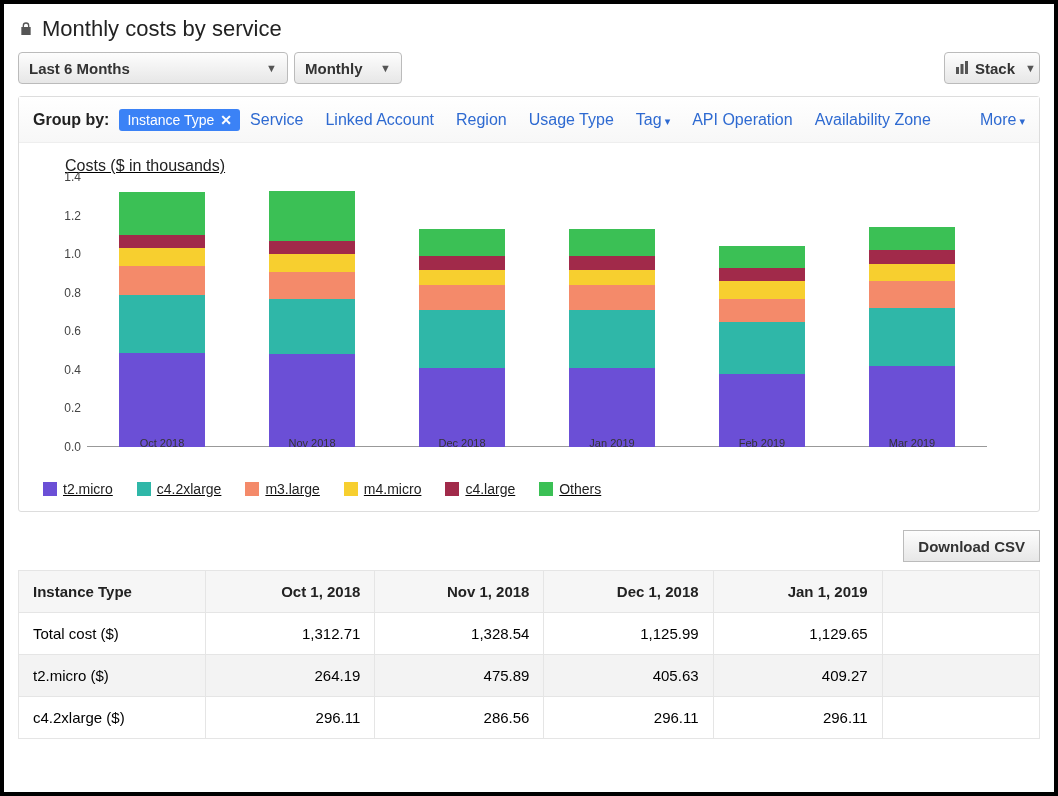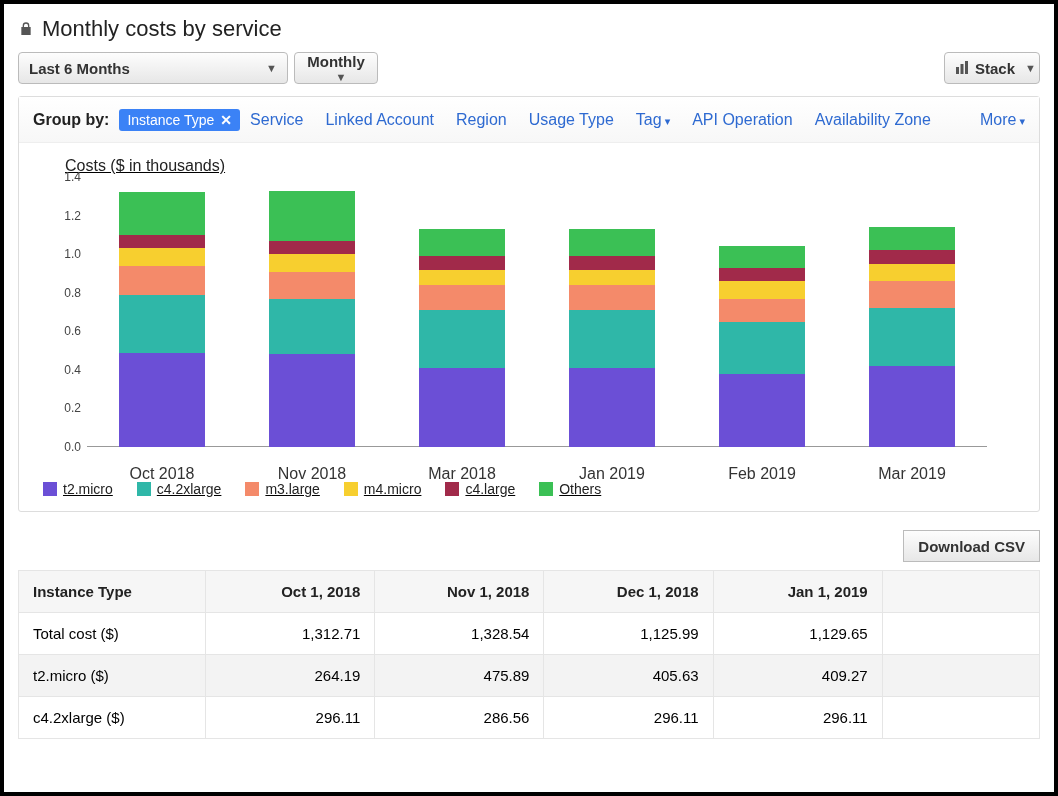--- a/index.html
+++ b/index.html
@@ -12,21 +12,21 @@
 
   .toolbar { display: flex; align-items: flex-start; gap: 6px; margin-bottom: 12px; }
   .dd {
     display: inline-flex; align-items: center; justify-content: space-between;
     height: 32px; padding: 0 10px; font-size: 15px; font-weight: 700; color: #333;
     background: linear-gradient(#fdfdfd,#e7e7e7); border: 1px solid #bbb; border-radius: 4px;
     cursor: pointer;
   }
   .dd .caret { margin-left: 10px; font-size: 11px; color: #555; }
   .dd.range { width: 270px; }
-  .dd.gran { width: 84px; flex-direction: column; }
+  .dd.gran { width: 108px; }
   .spacer { flex: 1; }
   .stack-btn { width: 96px; font-weight: 700; }
   .stack-btn .barico { margin-right: 6px; display:inline-flex; }
 
   .panel { border: 1px solid #ddd; border-radius: 3px; }
   .groupby {
     display: flex; align-items: center; gap: 10px; height: 46px;
     border-bottom: 1px solid #eee; padding: 0 14px;
     background: linear-gradient(#ffffff,#f7f7f7);
   }
@@ -39,21 +39,21 @@
 
   .chart-wrap { padding: 14px 24px 10px 24px; text-decoration: underline; }
   .yaxis-title { font-size: 16px; color:#222; margin-left: 22px; margin-bottom: 2px; }
   .chart { position: relative; width: 960px; height: 290px; margin: 0 auto; }
   .plot { position:absolute; left:38px; top:0; width:900px; height:270px; border-bottom:1px solid #999; }
   .ytick { position:absolute; left:0; width:32px; text-align:right; font-size:12px; color:#444; transform:translateY(-50%); }
   .bars { position:absolute; left:38px; top:0; width:900px; height:270px; display:flex; }
   .slot { flex:1; position:relative; }
   .barstack { position:absolute; bottom:0; left:50%; transform:translateX(-50%); width:86px; display:flex; flex-direction:column-reverse; }
   .seg { width:100%; }
-  .xlabel { position:absolute; top:288px; left:50%; transform:translateX(-50%); font-size:16px; color:#333; white-space:nowrap; }
+  .xlabel { position:absolute; top:260px; left:50%; transform:translateX(-50%); font-size:11px; color:#333; white-space:nowrap; }
 
   .legend { display:flex; justify-content:flex-start; gap:24px; margin-top: 14px; padding-bottom: 4px; }
   .legend .item { display:flex; align-items:center; gap:6px; font-size:14px; color:#222; }
   .legend .sw { width:14px; height:14px; }
 
   .actions { display:flex; justify-content:flex-end; margin: 18px 0 8px 0; }
   .btn-csv {
     height:32px; padding:0 14px; font-size:15px; font-weight:700; color:#333;
     background: linear-gradient(#fdfdfd,#e7e7e7); border:1px solid #bbb; border-radius:0; cursor:pointer;
   }
@@ -160,21 +160,21 @@
             </div>
             <div class="slot">
               <div class="barstack">
                 <div class="seg" style="height: 79.0714px; background: rgb(107, 79, 214);"></div>
                 <div class="seg" style="height: 57.8571px; background: rgb(47, 183, 168);"></div>
                 <div class="seg" style="height: 25.0714px; background: rgb(244, 138, 106);"></div>
                 <div class="seg" style="height: 15.4286px; background: rgb(247, 207, 47);"></div>
                 <div class="seg" style="height: 13.5px; background: rgb(161, 42, 74);"></div>
                 <div class="seg" style="height: 27px; background: rgb(59, 192, 85);"></div>
               </div>
-              <div class="xlabel">Mar 2018</div>
+              <div class="xlabel">Dec 2018</div>
             </div>
             <div class="slot">
               <div class="barstack">
                 <div class="seg" style="height: 79.0714px; background: rgb(107, 79, 214);"></div>
                 <div class="seg" style="height: 57.8571px; background: rgb(47, 183, 168);"></div>
                 <div class="seg" style="height: 25.0714px; background: rgb(244, 138, 106);"></div>
                 <div class="seg" style="height: 15.4286px; background: rgb(247, 207, 47);"></div>
                 <div class="seg" style="height: 13.5px; background: rgb(161, 42, 74);"></div>
                 <div class="seg" style="height: 27px; background: rgb(59, 192, 85);"></div>
               </div>

